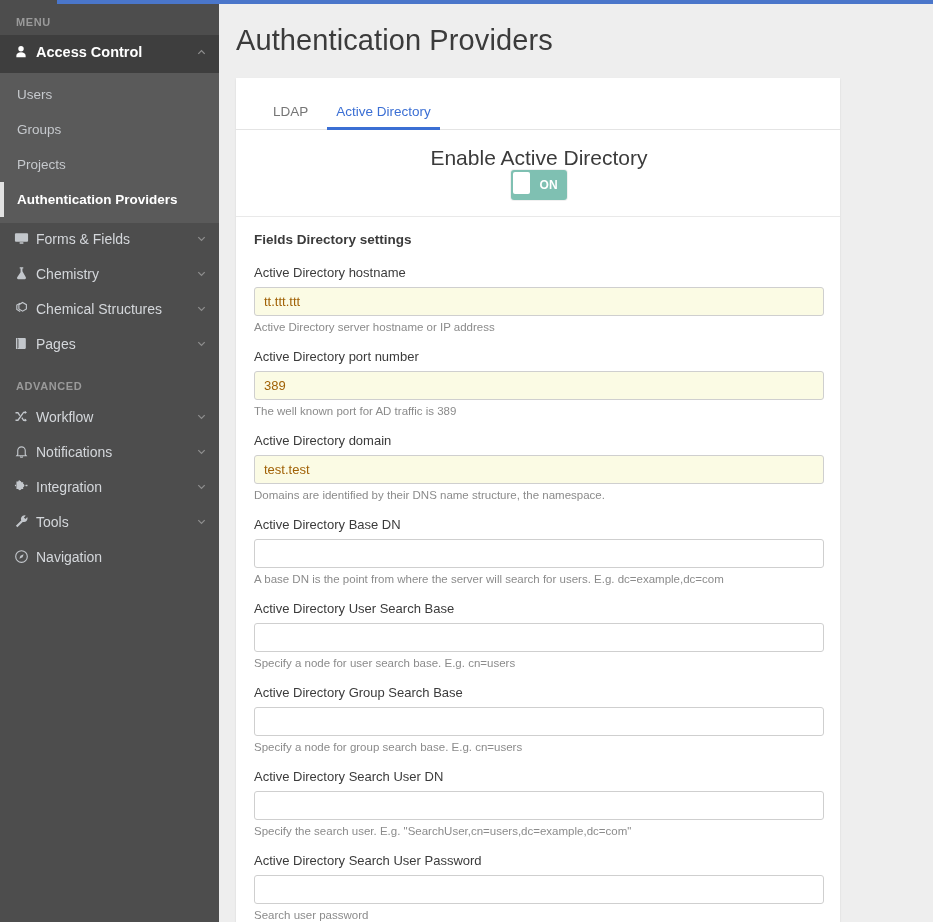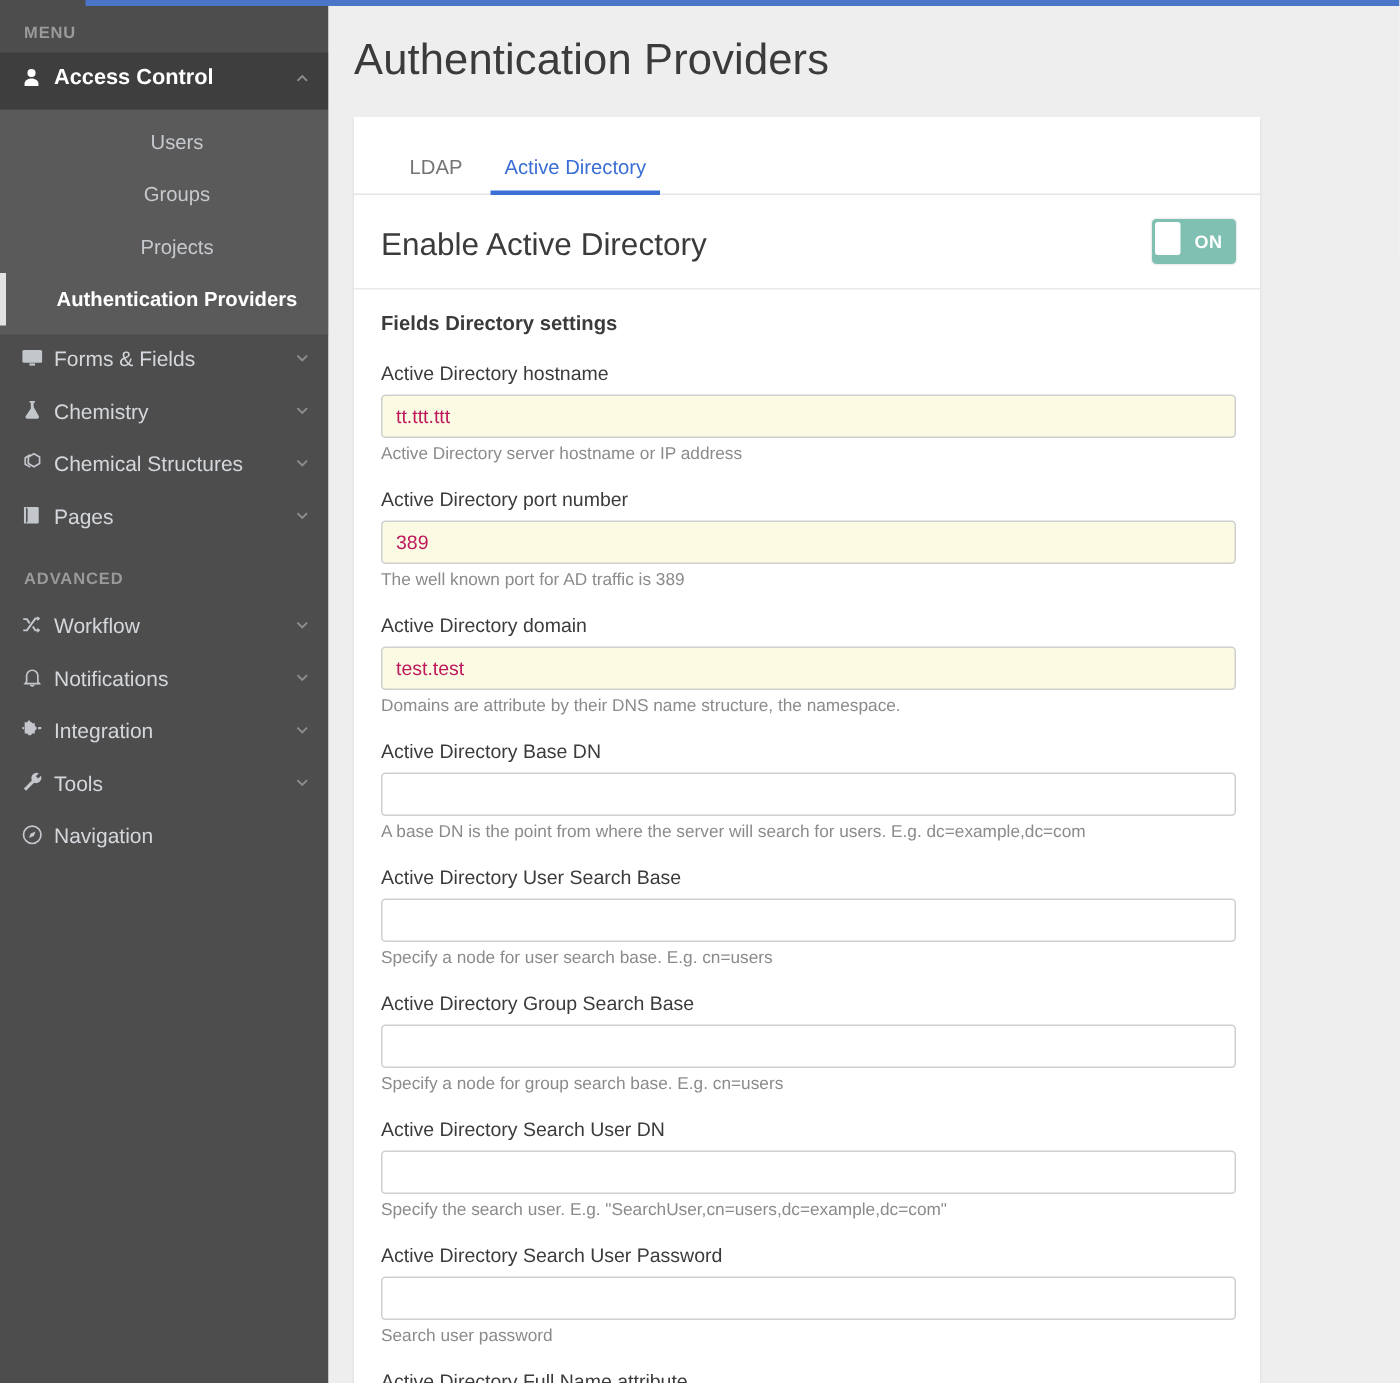--- a/index.html
+++ b/index.html
@@ -48,21 +48,21 @@
   #row-access-control {
     background: #3e3e3e; height: 38px;
   }
   #row-access-control .lbl { color: #ffffff; font-weight: bold; font-size: 14.5px; }
   #row-access-control .ico { color: #ffffff; }
 
   
   .submenu { background: #5a5a5a; padding: 4px 0 6px 0; }
   .sub-row {
     position: relative; display: flex; align-items: center;
-    height: 35px; padding-left: 17px; cursor: pointer; justify-content: center;
+    height: 35px; padding-left: 17px; cursor: pointer;
   }
   .sub-row .lbl { font-size: 13.5px; color: #c6c9cd; }
   .sub-row.active .lbl { color: #ffffff; font-weight: bold; }
   .sub-row.active::before {
     content: ""; position: absolute; left: 0; top: 0; bottom: 0;
     width: 4px; background: #e2e2e2;
   }
 
   
   #main {
@@ -90,22 +90,22 @@
     margin-right: 10px; color: #757575; cursor: pointer;
   }
   .tab.active { color: #3b6fd4; }
   .tab.active::after {
     content: ""; position: absolute; left: 0; right: 0; bottom: -1px;
     height: 3px; background: #3b6fd4;
   }
 
   
   #enable-row {
-    display: flex; align-items: flex-end; justify-content: space-between;
-    padding: 16px 16px 16px 18px; border-bottom: 1px solid #e9e9e9;
+    display: flex; align-items: center; justify-content: space-between;
+    padding: 16px 16px 16px 18px; border-bottom: 1px solid #e9e9e9; flex-direction: column;
   }
   #enable-label { font-size: 21px; color: #3b3b3b; }
   #toggle {
     position: relative; width: 56px; height: 30px; border-radius: 3px;
     background: #7fc0b2; display: flex; align-items: center;
     justify-content: flex-end; cursor: pointer; overflow: hidden;
     box-shadow: 0 0 0 1px rgba(0,0,0,.06);
   }
   #toggle .knob {
     position: absolute; left: 2px; top: 2px; width: 17px; height: 22px;
@@ -122,21 +122,21 @@
     font-size: 13.5px; font-weight: bold; color: #3b3b3b;
     margin: 0 0 18px 0;
   }
   .field { margin-bottom: 16px; }
   .field-label {
     display: block; font-size: 13px; color: #3b3b3b; margin-bottom: 7px;
   }
   .field-input {
     display: block; width: 100%; height: 29px;
     border: 1px solid #cfcfcf; border-radius: 3px;
-    padding: 12px 9px; font-size: 13px; color: #be185d;
+    padding: 12px 9px; font-size: 13px; color: #a16207;
     font-family: "Liberation Sans", sans-serif;
     background: #ffffff; outline: none;
   }
   .field-input.filled { background: #fbfbe4; }
   .field-help {
     display: block; font-size: 11.5px; color: #8b8b8b; margin-top: 5px;
   }
 </style>
 </head>
 <body>
@@ -348,21 +348,21 @@
 
         <div class="field">
           <label class="field-label">Active Directory port number</label>
           <input class="field-input filled" type="text" value="389" style="">
           <span class="field-help">The well known port for AD traffic is 389</span>
         </div>
 
         <div class="field">
           <label class="field-label">Active Directory domain</label>
           <input class="field-input filled" type="text" value="test.test" style="">
-          <span class="field-help">Domains are attribute by their DNS name structure, the namespace.</span>
+          <span class="field-help">Domains are identified by their DNS name structure, the namespace.</span>
         </div>
 
         <div class="field">
           <label class="field-label">Active Directory Base DN</label>
           <input class="field-input" type="text" value="" style="">
           <span class="field-help">A base DN is the point from where the server will search for users. E.g. dc=example,dc=com</span>
         </div>
 
         <div class="field">
           <label class="field-label">Active Directory User Search Base</label>

